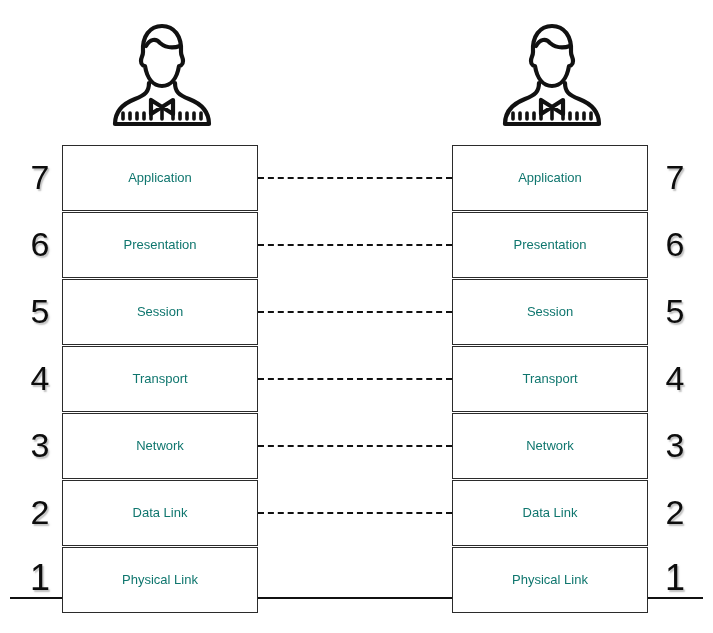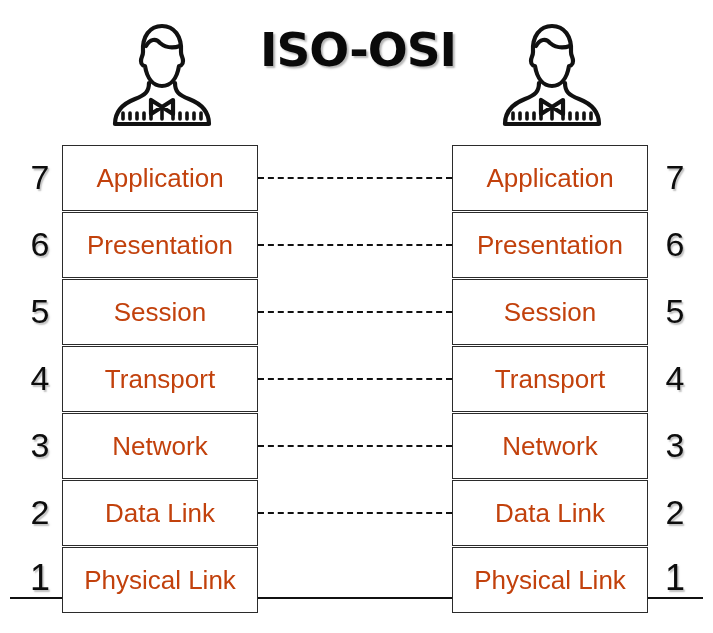--- a/index.html
+++ b/index.html
@@ -70,23 +70,23 @@
     border: 1px solid #2b2b2b;
     background: #ffffff;
     margin-bottom: 1px;
     display: flex;
     align-items: center;
     justify-content: center;
     z-index: 3;
   }
   .layer-label {
     font-family: "Liberation Sans", sans-serif;
-    font-size: 26px;
+    font-size: 13px;
     font-weight: 400;
-    color: #c2410c;
+    color: #0f766e;
     line-height: 22px;
     white-space: nowrap;
     user-select: none;
   }
 
   
   .num {
     position: absolute;
     width: 40px;
     text-align: center;
@@ -160,21 +160,20 @@
           <line x1="71" y1="101" x2="71" y2="107"></line>
           <line x1="78" y1="101" x2="78" y2="107"></line>
           <line x1="85" y1="101" x2="85" y2="107"></line>
           <line x1="92" y1="101" x2="92" y2="107"></line>
           <line x1="99" y1="101" x2="99" y2="107"></line>
         </g>
       </g>
     </svg>
   </div>
 
-  <div class="title">ISO-OSI</div>
 
   <div class="avatar right">
     <svg viewBox="0 0 120 118" xmlns="http://www.w3.org/2000/svg" aria-hidden="true">
       <g fill="none" stroke="#111111" stroke-width="4.2" stroke-linecap="round" stroke-linejoin="round">
         <path d="M41 40 C 40 24, 48 14, 60 14 C 72 14, 80 24, 79 40
                  C 79 44, 81 45, 81 49 C 81 53, 78 54, 77 54
                  C 75 66, 69 74, 60 74 C 51 74, 45 66, 43 54
                  C 42 54, 39 53, 39 49 C 39 45, 41 44, 41 40 Z"></path>
         <path d="M44 34 C 48 27, 54 26, 58 31 C 64 36, 72 36, 78 34"></path>
         <path d="M47 71 C 47 80, 43 83, 33 87 C 20 92, 13 100, 13 112

